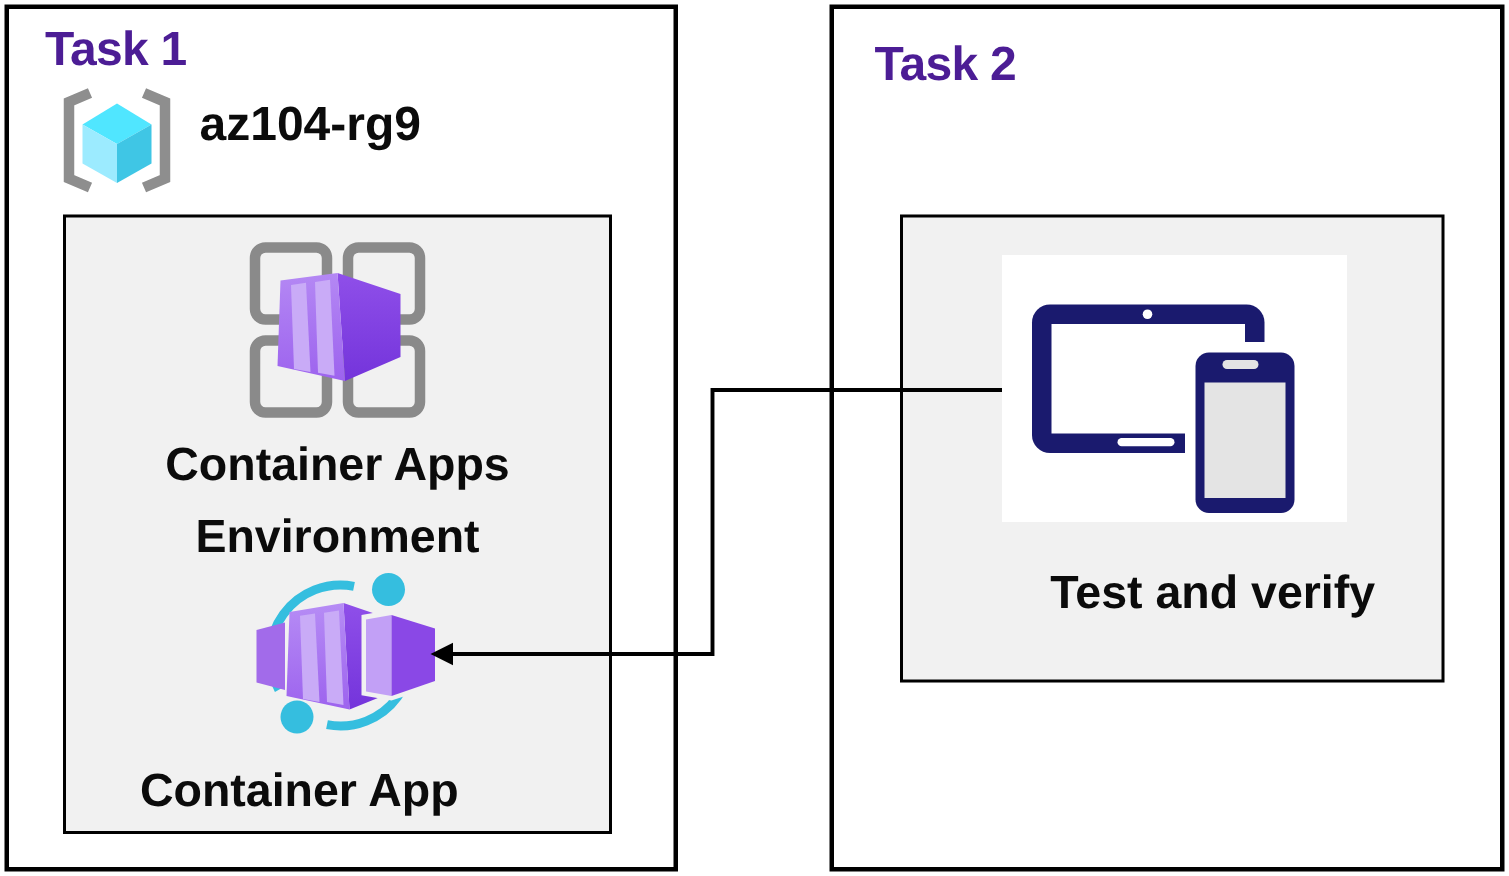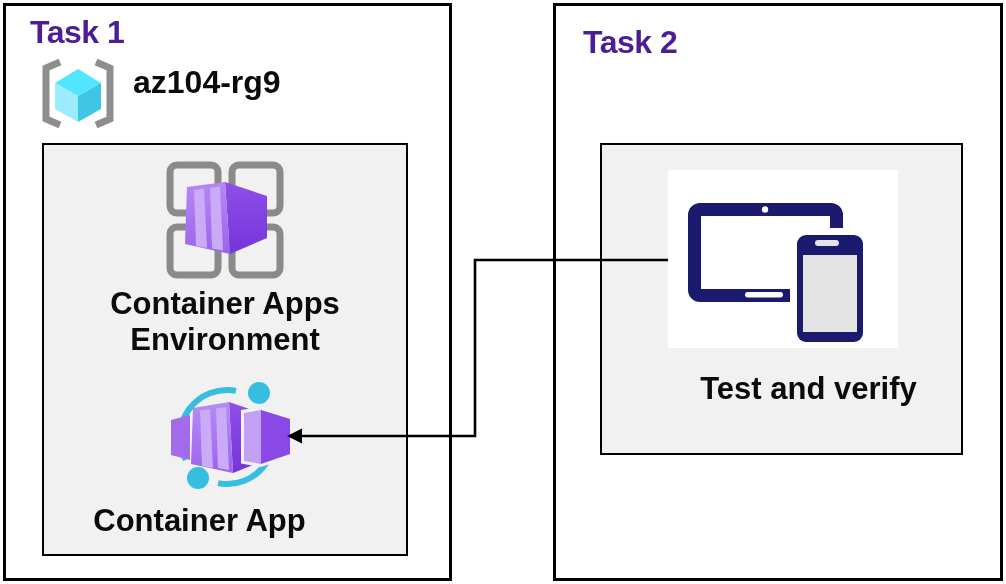--- a/index.html
+++ b/index.html
@@ -53,21 +53,21 @@
 
   .env-icon { position: absolute; left: 163px; top: 158px; }
   .app-icon { position: absolute; left: 166px; top: 376px; }
 
   .node-label {
     position: absolute;
     font-size: 31px;
     font-weight: bold;
     color: #0b0b0b;
     text-align: center;
-    line-height: 36px;
+    line-height: 48px;
   }
   .env-label  { left: 42px;  top: 286px; width: 366px; }
   .app-label  { left: 54px;  top: 503px; width: 291px; }
   .test-label { left: 627px; top: 371px; width: 363px; }
 
   .device-card {
     position: absolute;
     left: 668px; top: 170px;
     width: 230px; height: 178px;
     background: #ffffff;

